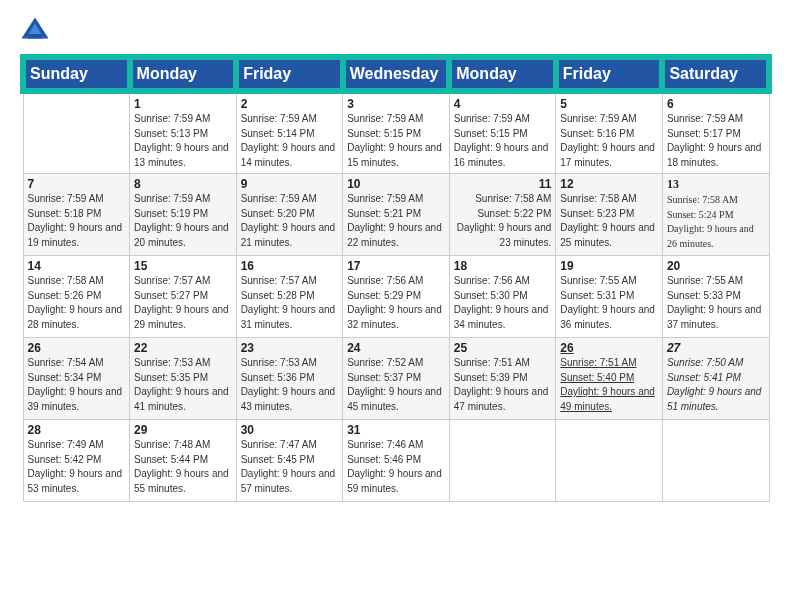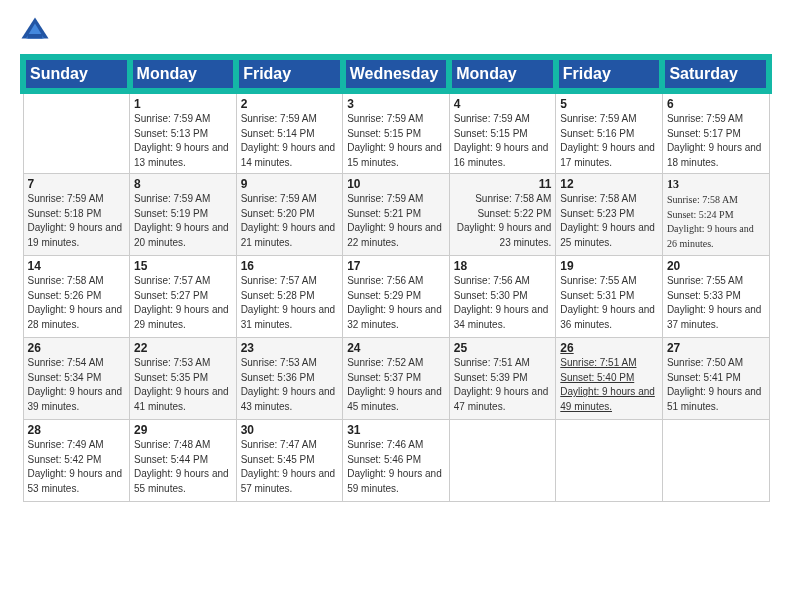--- a/index.html
+++ b/index.html
@@ -239,21 +239,21 @@
             <div class="day-info">Sunrise: 7:52 AM<br>Sunset: 5:37 PM<br>Daylight: 9 hours and 45 minutes.</div>
           </td>
           <td style="background: rgb(245, 245, 245);">
             <span class="day-number">25</span>
             <div class="day-info">Sunrise: 7:51 AM<br>Sunset: 5:39 PM<br>Daylight: 9 hours and 47 minutes.</div>
           </td>
           <td style="background: rgb(245, 245, 245); text-decoration: underline;">
             <span class="day-number">26</span>
             <div class="day-info">Sunrise: 7:51 AM<br>Sunset: 5:40 PM<br>Daylight: 9 hours and 49 minutes.</div>
           </td>
-          <td style="background: rgb(245, 245, 245);">
+          <td style="background: rgb(245, 245, 245); font-style: italic;">
             <span class="day-number">27</span>
             <div class="day-info">Sunrise: 7:50 AM<br>Sunset: 5:41 PM<br>Daylight: 9 hours and 51 minutes.</div>
           </td>
         </tr>
         <tr>
           <td>
             <span class="day-number">28</span>
             <div class="day-info">Sunrise: 7:49 AM<br>Sunset: 5:42 PM<br>Daylight: 9 hours and 53 minutes.</div>
           </td>
           <td>

